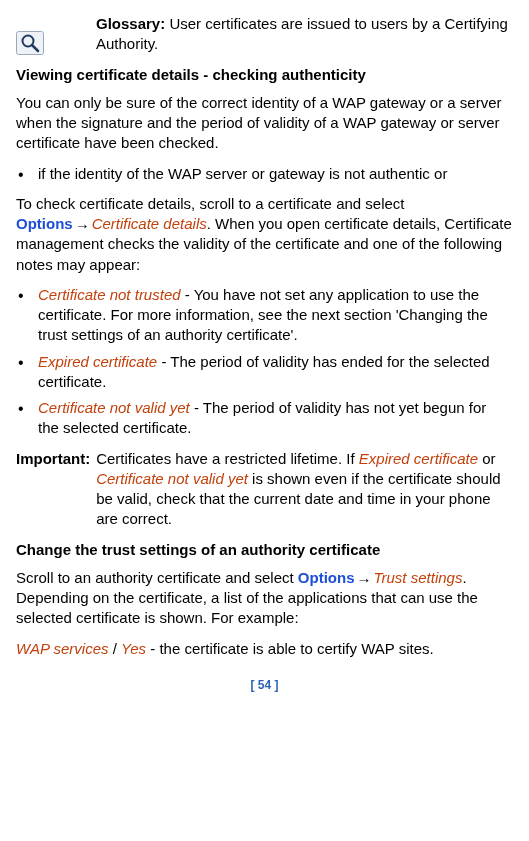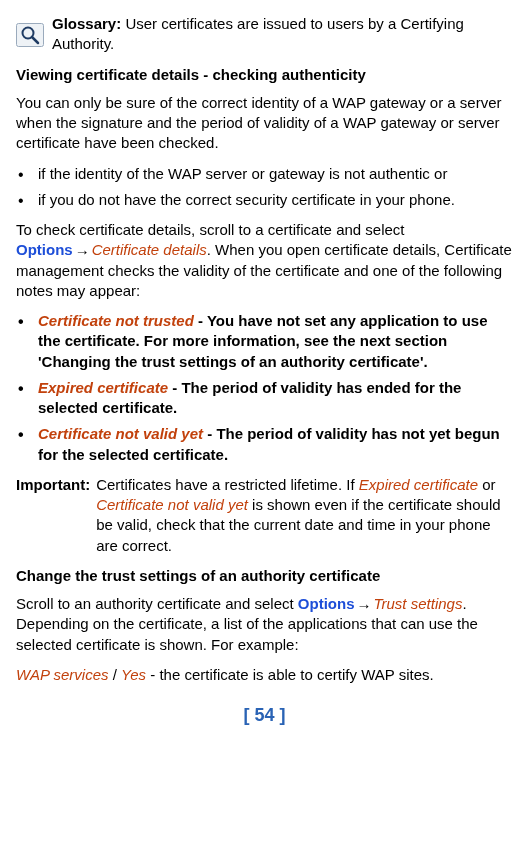--- a/index.html
+++ b/index.html
@@ -10,22 +10,23 @@
     font-family: "Segoe UI", "Helvetica Neue", Arial, sans-serif;
     color: #000;
     font-size: 15px;
     line-height: 1.35;
   }
   .page {
     padding: 14px 16px 10px 16px;
   }
   .glossary-row {
     display: flex;
-    align-items: center;
+    align-items: flex-end;
     margin-bottom: 10px;
+    gap: 44px;
   }
   .glossary-icon {
     flex: 0 0 28px;
     height: 24px;
     margin-right: 8px;
     margin-top: 2px;
     display: flex;
     align-items: center;
     justify-content: center;
   }
@@ -49,39 +50,39 @@
     margin: 6px 0;
   }
   ul.bul > li::before {
     content: "•";
     position: absolute;
     left: 2px;
     top: 0;
     font-size: 16px;
     color: #000;
   }
-  ul.tight > li { margin: 2px 8px 6px 0; font-weight: bold; }
+  ul.tight > li { margin: 2px 8px 6px 0; }
   .term { color: #c2410c; font-style: italic; }
   .optlink { color: #1d4ed8; font-weight: 700; }
   .arrow { padding: 0 2px; }
   .important-row {
     display: flex;
     margin: 8px 0 10px 0;
   }
   .important-label {
     flex: 0 0 auto;
     font-weight: 700;
     padding-right: 4px;
   }
   .important-text { flex: 1; padding-left: 2px; }
   .footer {
     text-align: center;
     color: #2a63b5;
     font-weight: 600;
-    font-size: 18px;
+    font-size: 12px;
     margin-top: 18px;
   }
   b { font-weight: 700; }
 </style>
 </head>
 <body>
 
 <div class="page">
 
   <div class="glossary-row">
@@ -98,21 +99,20 @@
     </div>
   </div>
 
   <div class="hdr">Viewing certificate details - checking authenticity</div>
 
   <div class="para">You can only be sure of the correct identity of a WAP gateway or a server when the signature and the period of validity of a WAP gateway or server certificate have been checked.</div>
 
 
   <ul class="bul">
     <li><span>if the identity of the WAP server or gateway is not authentic or</span></li>
-    <li><span>if you do not have the correct security certificate in your phone.</span></li>
   </ul>
 
   <div class="para">
     <span>To check certificate details, scroll to a certificate and select </span><span class="optlink">Options</span><span class="arrow">→</span><span class="term">Certificate details</span><span>. When you open certificate details, Certificate management checks the validity of the certificate and one of the following notes may appear:</span>
   </div>
 
   <ul class="bul tight">
     <li><span class="term">Certificate not trusted</span><span> - You have not set any application to use the certificate. For more information, see the next section 'Changing the trust settings of an authority certificate'.</span></li>
     <li><span class="term">Expired certificate</span><span> - The period of validity has ended for the selected certificate.</span></li>
     <li><span class="term">Certificate not valid yet</span><span> - The period of validity has not yet begun for the selected certificate.</span></li>

